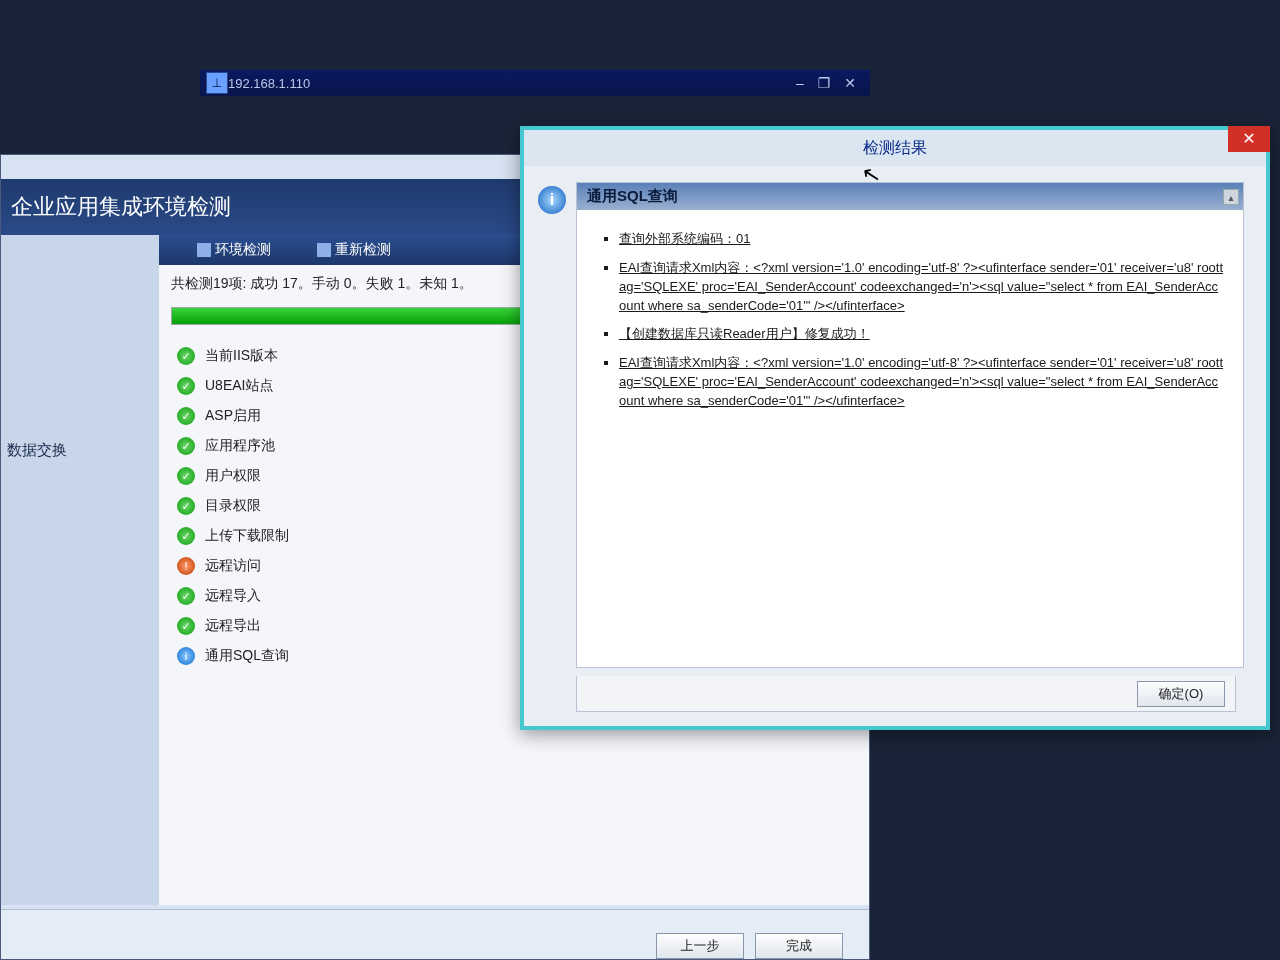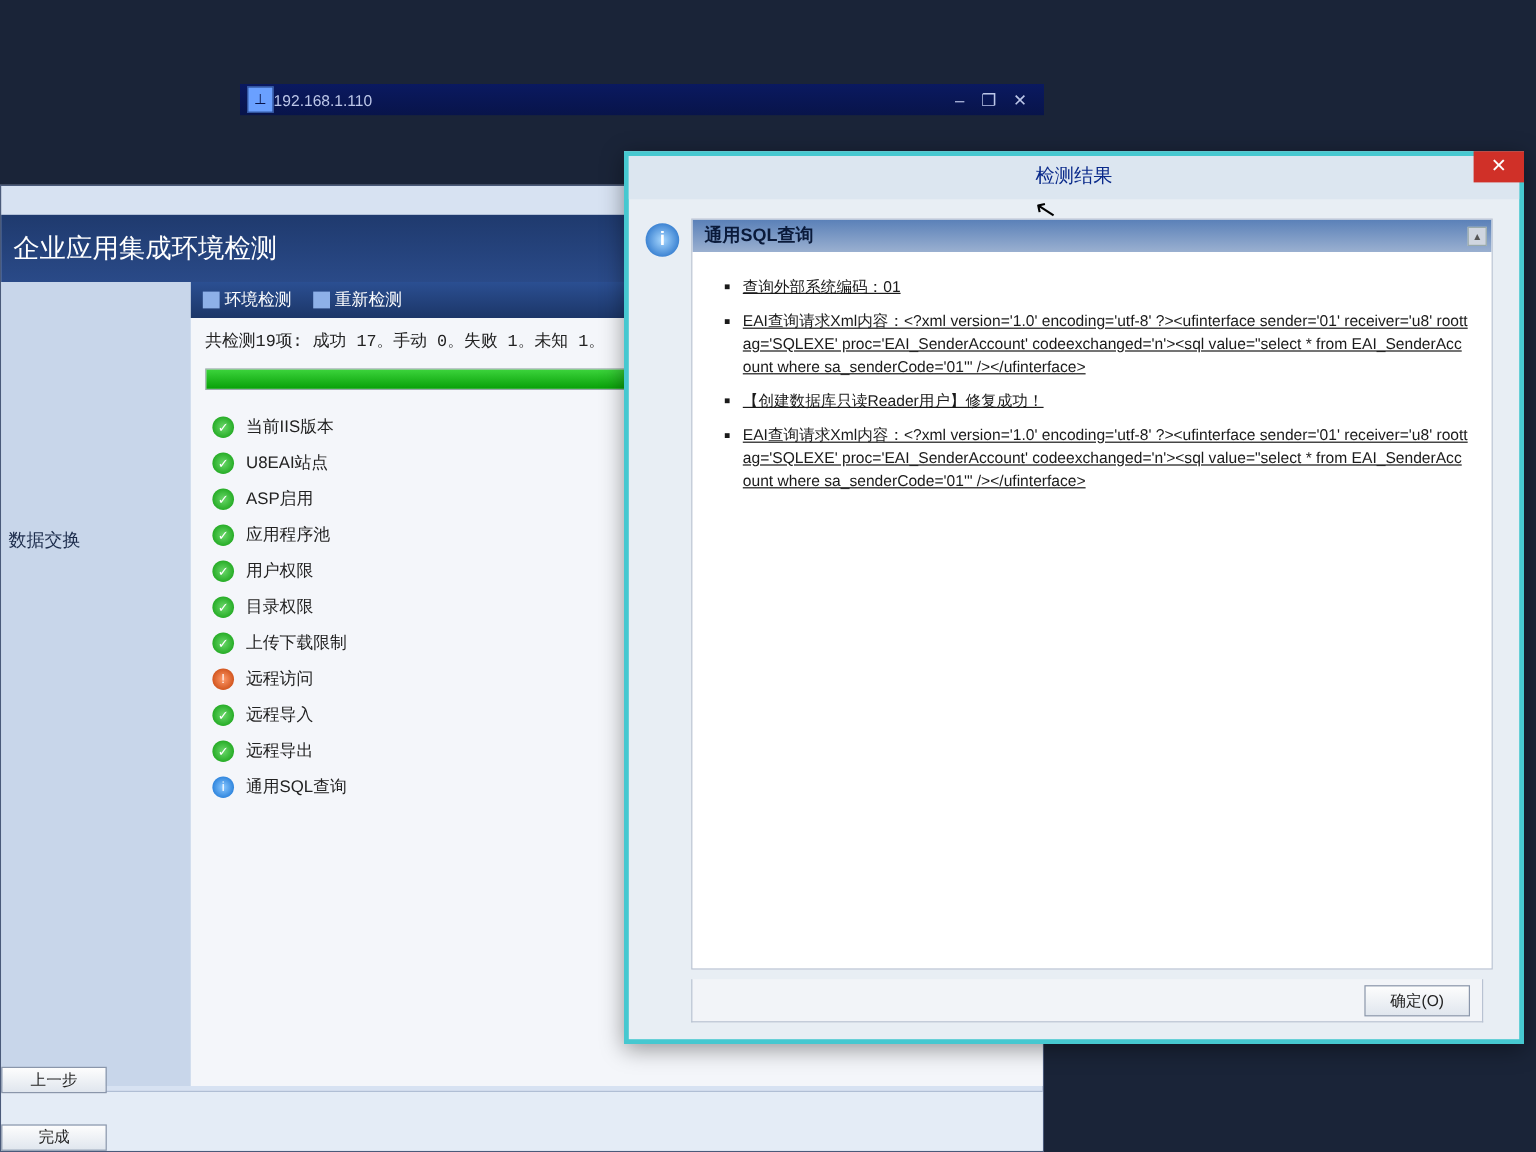--- a/index.html
+++ b/index.html
@@ -48,47 +48,47 @@
   }
   .sidebar-item { padding:6px 6px; }
   .content {
     flex:1; background:#f4f6fa; position:relative; padding:0;
   }
   .toolbar {
     height:30px; background:linear-gradient(#2b4f92,#1c3668);
     color:#fff; font-size:14px; display:flex; align-items:center; gap:18px;
     padding-left:10px;
   }
-  .tb-item { display:flex; align-items:center; gap:4px; cursor:pointer;}
+  .tb-item { display:flex; align-items:center; gap:4px; cursor:pointer;margin-left:28px;}
   .tb-icon { width:14px; height:14px; background:#8db0e8; display:inline-block;}
-  .summary { padding:10px 12px; font-size:14px; color:#222;font-family:Liberation Mono, monospace; }
+  .summary { padding:10px 12px; font-size:14px; color:#222; }
   .progress { margin:4px 12px 12px; height:18px; background:#e0e0e0; border:1px solid #9aa; }
   .progress-bar { height:100%; width:100%; background:linear-gradient(#3bd33b,#08a008); }
   .check-list { padding:4px 0; }
   .row { display:flex; align-items:center; padding:6px 10px 6px 18px; font-size:14px; color:#222;}
   .row .name { flex:1; }
   .row .status { width:120px; text-align:right; padding-right:40px;}
   .status a { color:#0a3a9a; text-decoration:underline; cursor:pointer;}
   .icon { width:18px; height:18px; border-radius:50%; margin-right:10px; display:flex;align-items:center;justify-content:center;font-size:11px;color:#fff;}
   .ok { background:radial-gradient(#6ad86a,#0a9a0a); }
   .fail { background:radial-gradient(#ff9a6a,#c03a00); }
   .info { background:radial-gradient(#8ac8ff,#0a6ad0); }
   .scroll-stub { position:absolute; right:2px; top:300px; width:14px; height:20px; background:#bac4d6; border:1px solid #8a96aa;}
   .footer {
     position:absolute; left:0; bottom:0; width:100%; height:50px;
     background:#e4ecf6; border-top:1px solid #b0bed4;
-    display:flex; justify-content:flex-end; align-items:flex-start; gap:26px; padding-right:26px;flex-direction:column;
+    display:flex; justify-content:flex-end; align-items:flex-end; gap:11px; padding-right:26px;
   }
   .btn {
     min-width:88px; height:26px; background:linear-gradient(#fdfdfd,#e0e6ee);
     border:1px solid #8a96aa; font-size:13px; color:#222; cursor:pointer;
   }
   
   .popup {
-    position:absolute; left:520px; top:126px; width:750px; height:744px;
+    position:absolute; left:520px; top:126px; width:750px; height:604px;
     border:4px solid #46c8d0; background:#e8eef4;
     box-shadow:0 4px 18px rgba(0,0,0,.4);
   }
   .popup-title {
     height:36px; text-align:center; line-height:36px;
     font-size:16px; color:#0a2a8a; background:#dce6f0;
   }
   .popup-close {
     position:absolute; right:-4px; top:-4px; width:42px; height:26px;
     background:#d03028; color:#fff; text-align:center; line-height:26px; font-size:16px; cursor:pointer;

